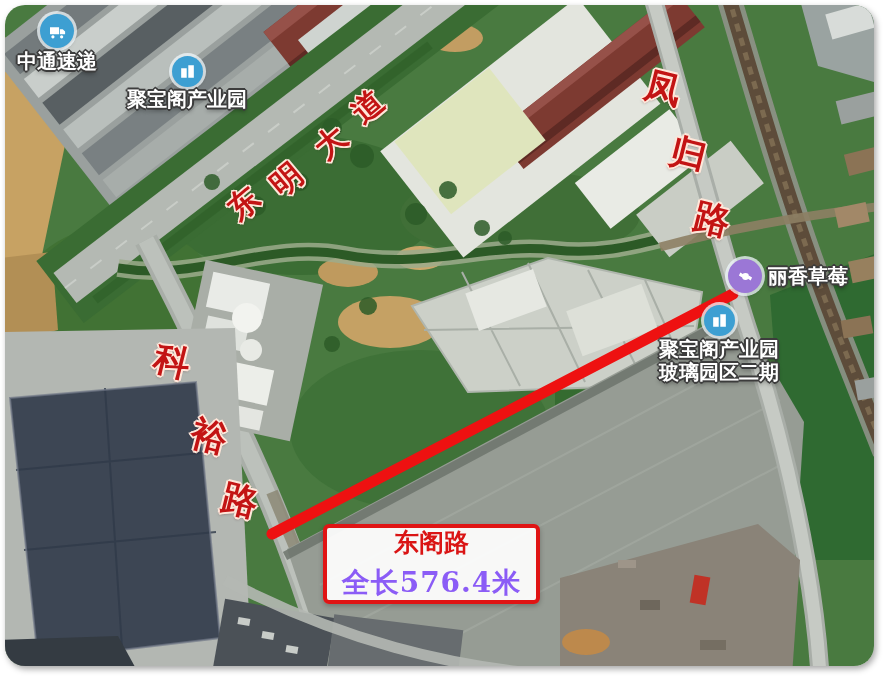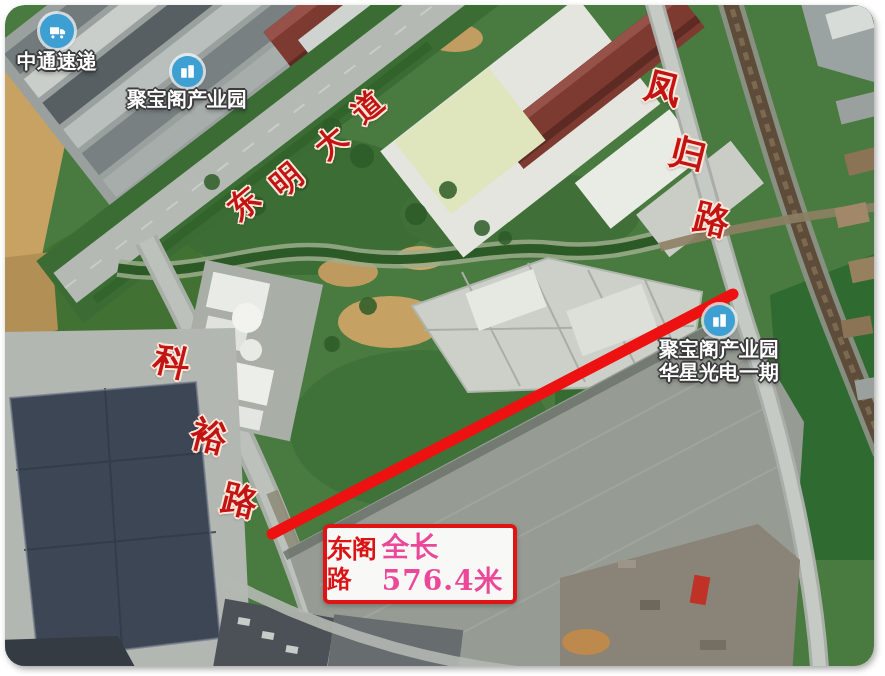--- a/index.html
+++ b/index.html
@@ -25,25 +25,25 @@
 
   
   .road-char{position:absolute;font-family:"DejaVu Serif",serif;font-weight:bold;color:#c31414;
     transform:translate(-50%,-50%) rotate(var(--r));white-space:nowrap;
     text-shadow:-2px 0 0 #ffe7da,2px 0 0 #ffe7da,0 -2px 0 #ffe7da,0 2px 0 #ffe7da,
       -1px -1px 0 #ffe7da,1px 1px 0 #ffe7da,1px -1px 0 #ffe7da,-1px 1px 0 #ffe7da,0 2px 3px rgba(60,0,0,.4);}
   .road-char.sz31{font-size:31px;}
   .road-char.sz36{font-size:36px;}
 
   
-  .route-box{position:absolute;left:323px;top:524px;width:194px;height:80px;background:rgba(255,255,255,.93);
-    border:4px solid #e01414;border-radius:6px;box-sizing:border-box;display:flex;flex-direction:row;
-    align-items:center;justify-content:flex-end;box-shadow:0 2px 5px rgba(0,0,0,.25);}
+  .route-box{position:absolute;left:323px;top:524px;width:217px;height:80px;background:rgba(255,255,255,.93);
+    border:4px solid #e01414;border-radius:6px;box-sizing:border-box;display:flex;flex-direction:column;
+    align-items:center;justify-content:space-between;box-shadow:0 2px 5px rgba(0,0,0,.25);}
   .route-box .line1{font-family:"DejaVu Serif",serif;font-weight:bold;color:#da1414;font-size:25px;line-height:30px;}
-  .route-box .line2{font-family:"DejaVu Serif",serif;font-weight:bold;color:#ec4899;font-size:28px;line-height:34px;letter-spacing:1px;}
+  .route-box .line2{font-family:"DejaVu Serif",serif;font-weight:bold;color:#8b5cf6;font-size:28px;line-height:34px;letter-spacing:1px;}
 </style>
 </head>
 <body>
 
 <div class="stage">
   <div class="map-card">
     <div class="world">
 
       <svg class="sat" width="885" height="676" viewBox="0 0 885 676">
 
@@ -183,29 +183,38 @@
 
         <div class="poi col" style="left:187px;top:56px;font-family:Liberation Mono, monospace;">
           <span class="poi-icon" style="background:#3d9fd2;width:31px;height:31px;">
             <svg viewBox="0 0 24 24">
                 <path fill="#fff" d="M4 20V8h7v12H4zm2-9.5h2v2H6v-2zm0 4h2v2H6v-2zM13 20V4h7v16h-7zm2-13h2v2h-2V7zm0 4h2v2h-2v-2zm0 4h2v2h-2v-2z"></path>
               </svg>
           </span>
           <div class="poi-label">聚宝阁产业园</div>
         </div>
 
+        <div class="poi row" style="left:728px;top:259px;">
+          <span class="poi-icon" style="background:#9b77d6;">
+            <svg viewBox="0 0 24 24">
+                <circle cx="12" cy="12" r="4.4" fill="#fff"></circle>
+                <path fill="#fff" d="M5.5 6.8l4.4 3-2.6 3.2-3.6-2.4zM18.5 17.2l-4.4-3 2.6-3.2 3.6 2.4z"></path>
+              </svg>
+          </span>
+          <div class="poi-label">丽香草莓</div>
+        </div>
 
         <div class="poi col" style="left:719px;top:305px;">
           <span class="poi-icon" style="background:#3d9fd2;width:31px;height:31px;">
             <svg viewBox="0 0 24 24">
                 <path fill="#fff" d="M4 20V8h7v12H4zm2-9.5h2v2H6v-2zm0 4h2v2H6v-2zM13 20V4h7v16h-7zm2-13h2v2h-2V7zm0 4h2v2h-2v-2zm0 4h2v2h-2v-2z"></path>
               </svg>
           </span>
           <div class="poi-label">聚宝阁产业园</div>
-          <div class="poi-label" style="margin-top:-3px;">华星光电一期</div>
+          <div class="poi-label" style="margin-top:-3px;">玻璃园区二期</div>
         </div>
 
 
         <div>
           <span class="road-char sz31" style="left:244px;top:204px;--r:-40deg;">东</span>
           <span class="road-char sz31" style="left:287px;top:180px;--r:-40deg;">明</span>
           <span class="road-char sz31" style="left:331px;top:143px;--r:-40deg;">大</span>
           <span class="road-char sz31" style="left:368px;top:107px;--r:-40deg;">道</span>
         </div>
 

